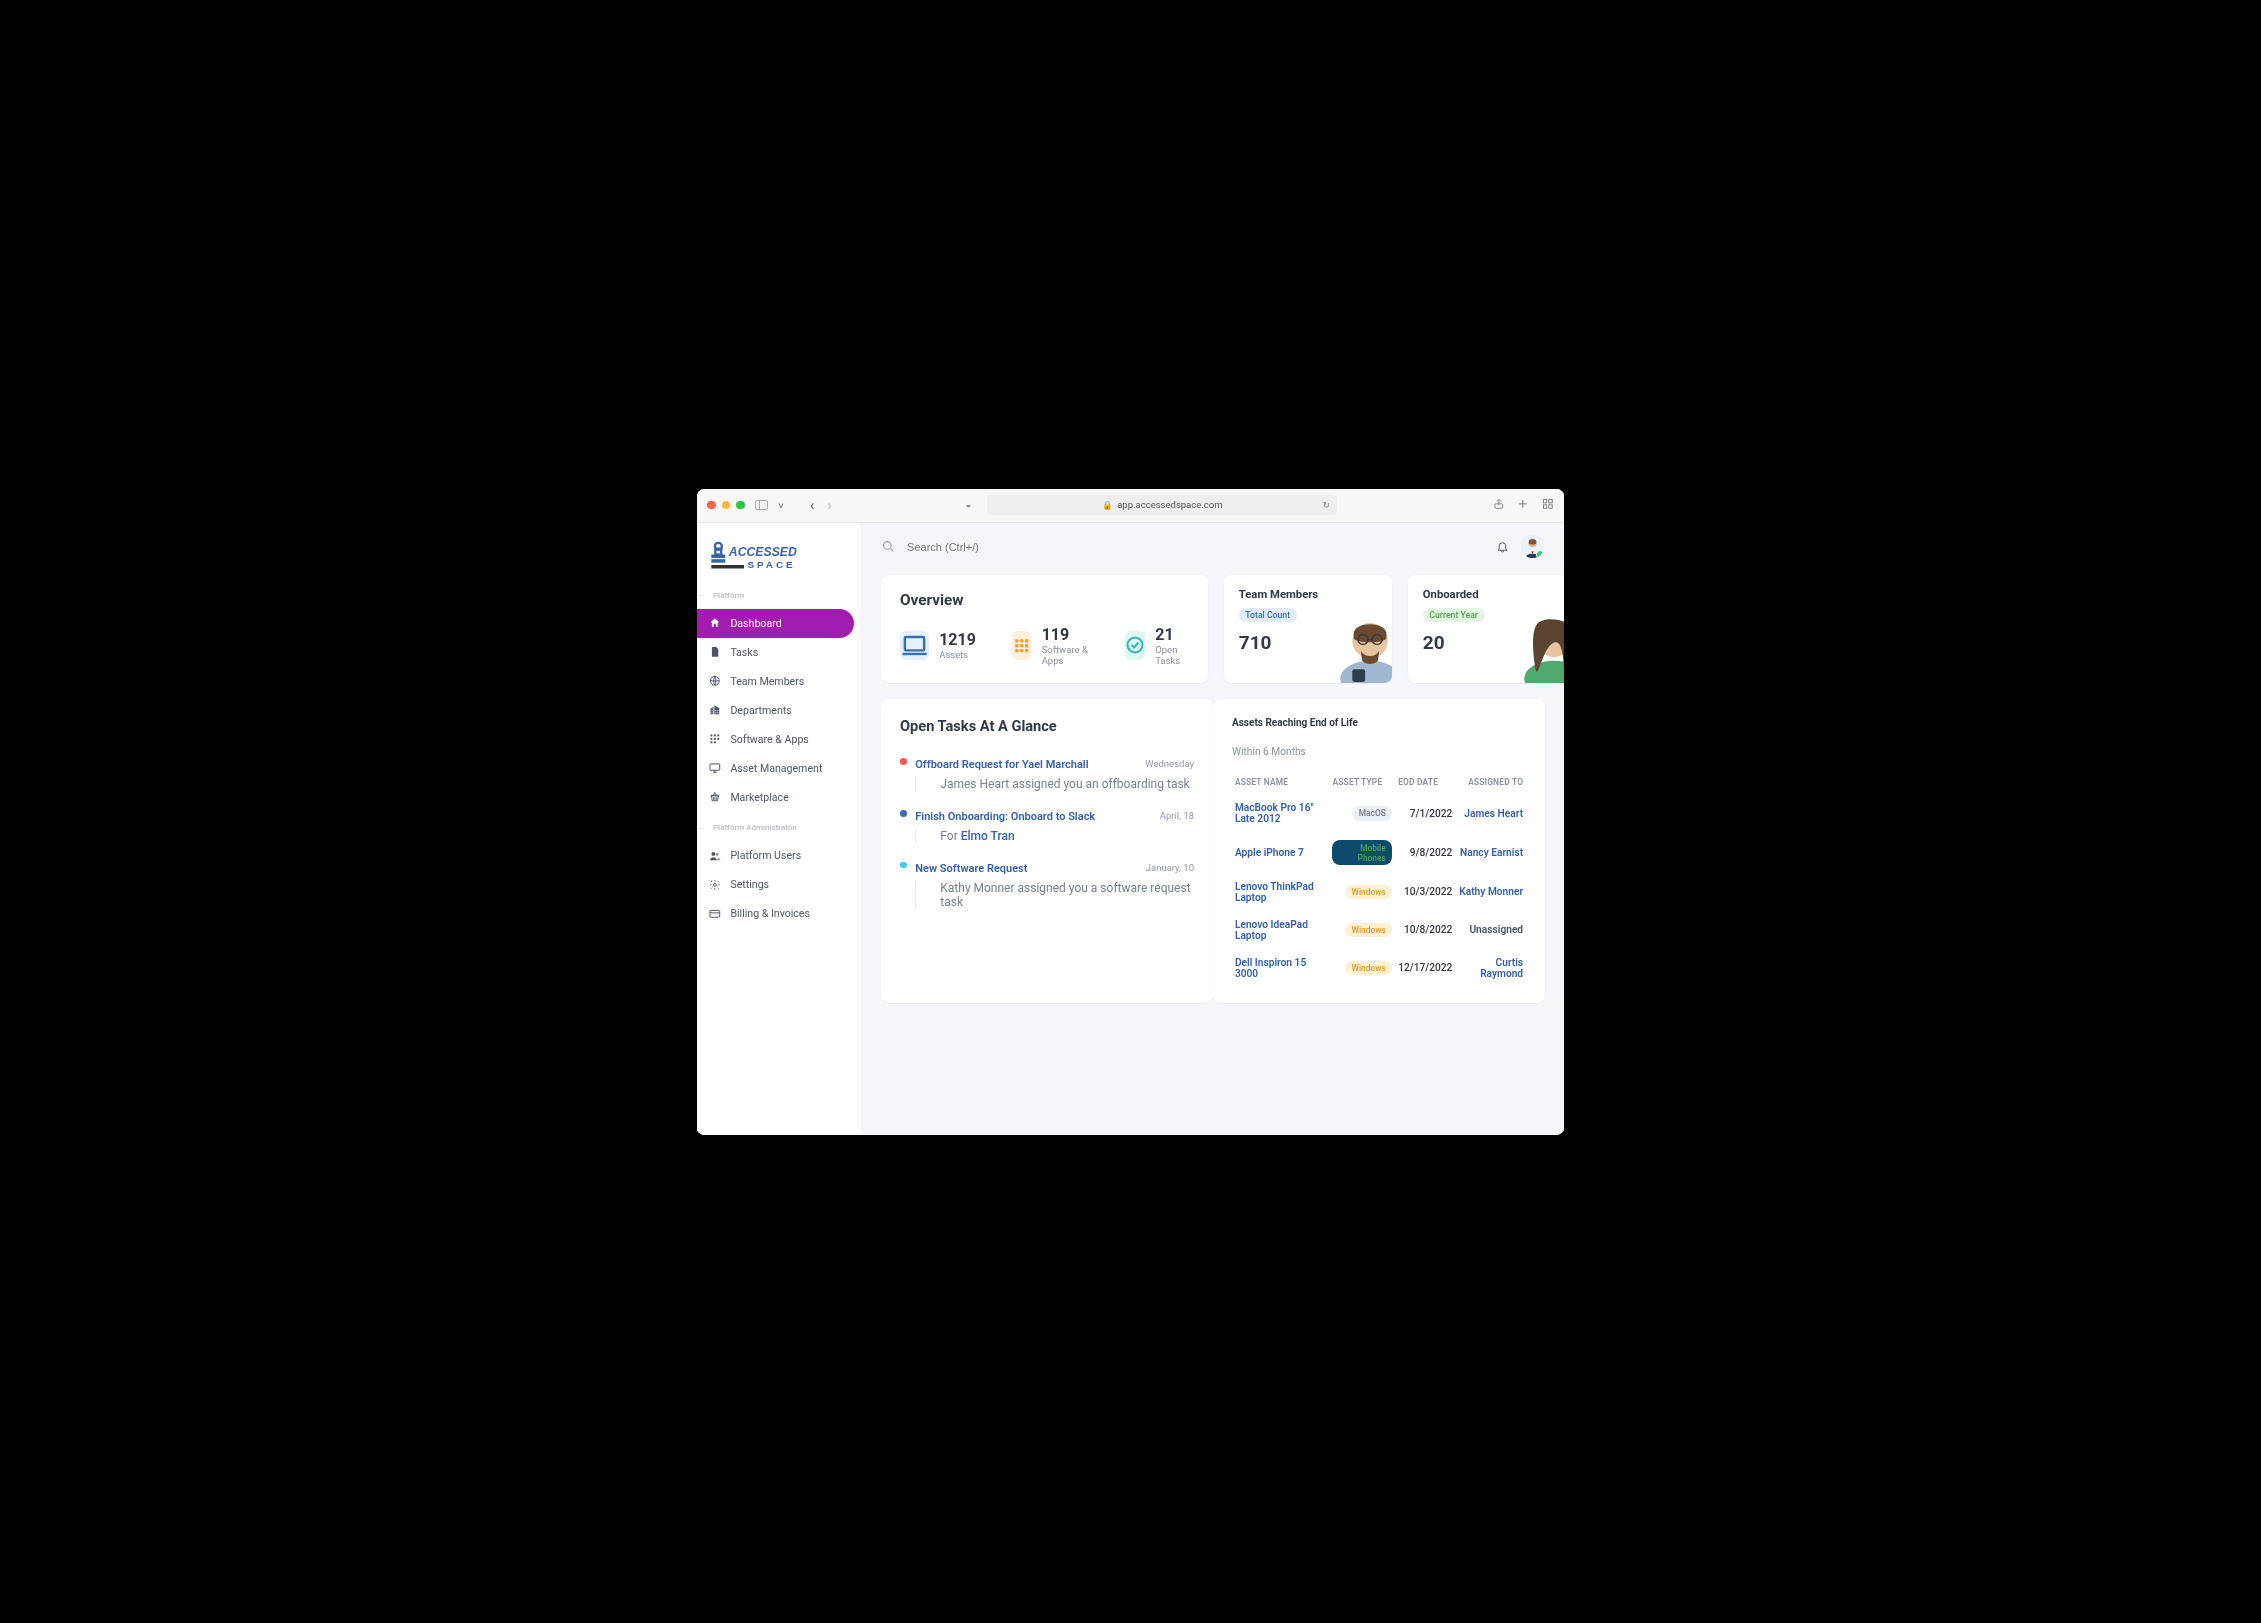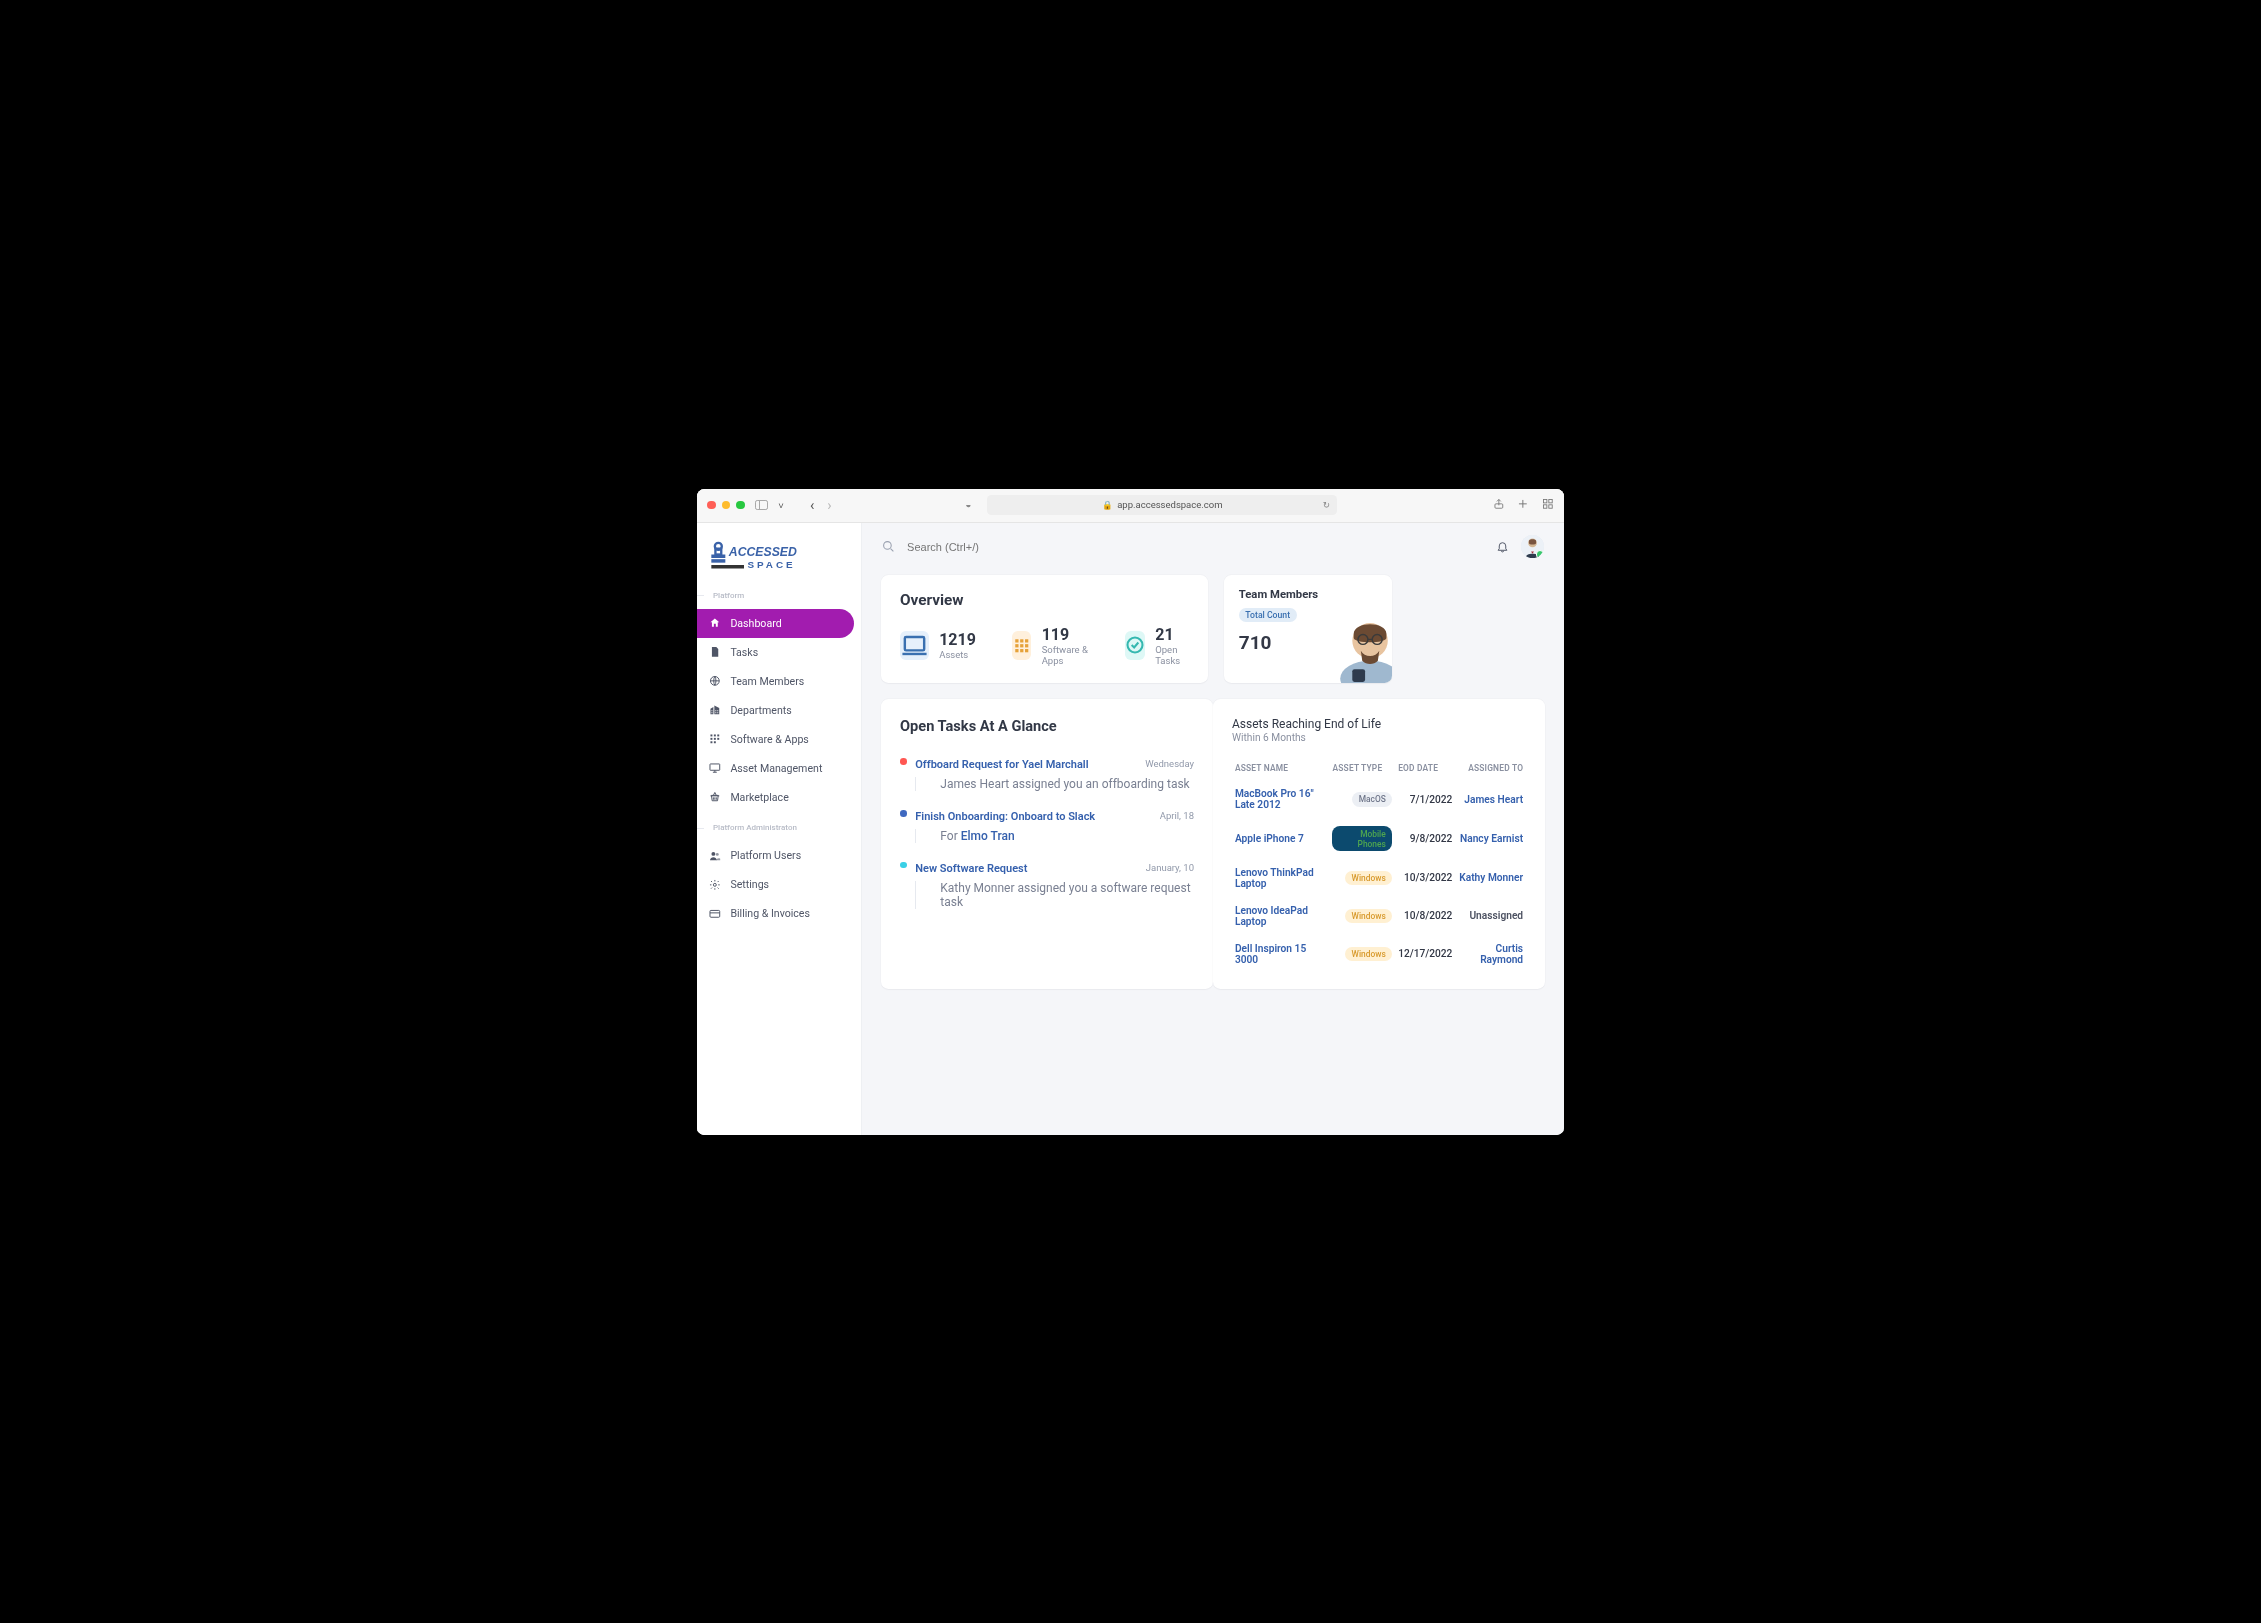--- a/index.html
+++ b/index.html
@@ -80,21 +80,21 @@
 .task-head .dotbullet { width: 6.6px; height: 6.6px; border-radius: 50%; }
 .task-head .dotbullet.red { background: #ff5752; }
 .task-head .dotbullet.dblue { background: #3e68c0; }
 .task-head .dotbullet.cyan { background: #3ad0e6; }
 .task-title { color: #3560ad; font-weight: 600; font-size: 11px; flex: 1; }
 .task-time { font-size: 9.5px; color: #9199aa; }
 .task-sub { margin: 5.8px 0 0 15.3px; padding-left: 24px; border-left: 1.5px solid #e6e9ef; color: #7a8092; font-size: 12px; }
 .task-sub .link { color: #3560ad; font-weight: 500; }
 
 .eol-card { padding: 17.5px 19px 16px; }
-.eol-card h2 { font-size: 12px; font-weight: 400; color: #323846; margin-bottom: 1px; }
+.eol-card h2 { font-size: 10px; font-weight: 700; color: #323846; margin-bottom: 18px; }
 .eol-card .subtitle { color: #8a90a0; font-size: 10.2px; margin-bottom: 13px; }
 .eol-table { width: 100%; border-collapse: collapse; font-size: 10.2px; }
 .eol-table th { text-align: left; font-size: 8.4px; letter-spacing: 0.2px; color: #8a90a0; font-weight: 600; text-transform: uppercase; padding: 7.3px 2.9px; }
 .eol-table th:last-child, .eol-table td:last-child { text-align: right; }
 .eol-table td { padding: 8px 2.9px; }
 .asset-link { color: #3560ad; font-weight: 600; }
 .badge { display: inline-block; font-size: 8.4px; font-weight: 500; padding: 2.2px 6.6px; border-radius: 8px; }
 .badge.macos { background: #eceff4; color: #6f768a; }
 .badge.phone { background: #0c4a6e; color: #4fa64f; }
 .badge.win   { background: #fff0d2; color: #d89a2d; }
@@ -358,20 +358,30 @@
               <circle cx="55" cy="42" r="25" fill="#e8c4a0"></circle>
               <path d="M32 32c0-18 46-18 46 0v6c0 8-46 8-46 0z" fill="#6b4a33"></path>
               <circle cx="45" cy="40" r="7" fill="none" stroke="#3a3a3a" stroke-width="2"></circle>
               <circle cx="65" cy="40" r="7" fill="none" stroke="#3a3a3a" stroke-width="2"></circle>
               <path d="M52 40h6" stroke="#3a3a3a" stroke-width="2"></path>
               <path d="M42 56c5 10 21 10 26 0l-2 14c-6 6-16 6-22 0z" fill="#6b4a33"></path>
               <rect x="30" y="82" width="18" height="18" rx="3" fill="#2e3b4e"></rect>
             </svg>
           </div>
 
+          <div class="card mini-card">
+            <h3>Onboarded</h3>
+            <span class="pill grn">Current Year</span>
+            <div class="big">20</div>
+            <svg class="illus" viewBox="0 0 100 100">
+              <ellipse cx="55" cy="95" rx="42" ry="25" fill="#4fa96f"></ellipse>
+              <circle cx="55" cy="42" r="23" fill="#e8c4a0"></circle>
+              <path d="M30 20c8-14 50-10 50 10 0 30-4 50-10 56-2-10-2-42-12-42-16 0-22 40-28 42-4-16-8-54 0-66z" fill="#5b4430"></path>
+            </svg>
+          </div>
         </div>
 
         <div class="grid-row2">
           <div class="card tasks-card">
             <h2>Open Tasks At A Glance</h2>
             <div id="task-list">
                 <div class="task">
                   <div class="task-head">
                     <span class="dotbullet red"></span>
                     <a class="task-title">Offboard Request for Yael Marchall</a>

